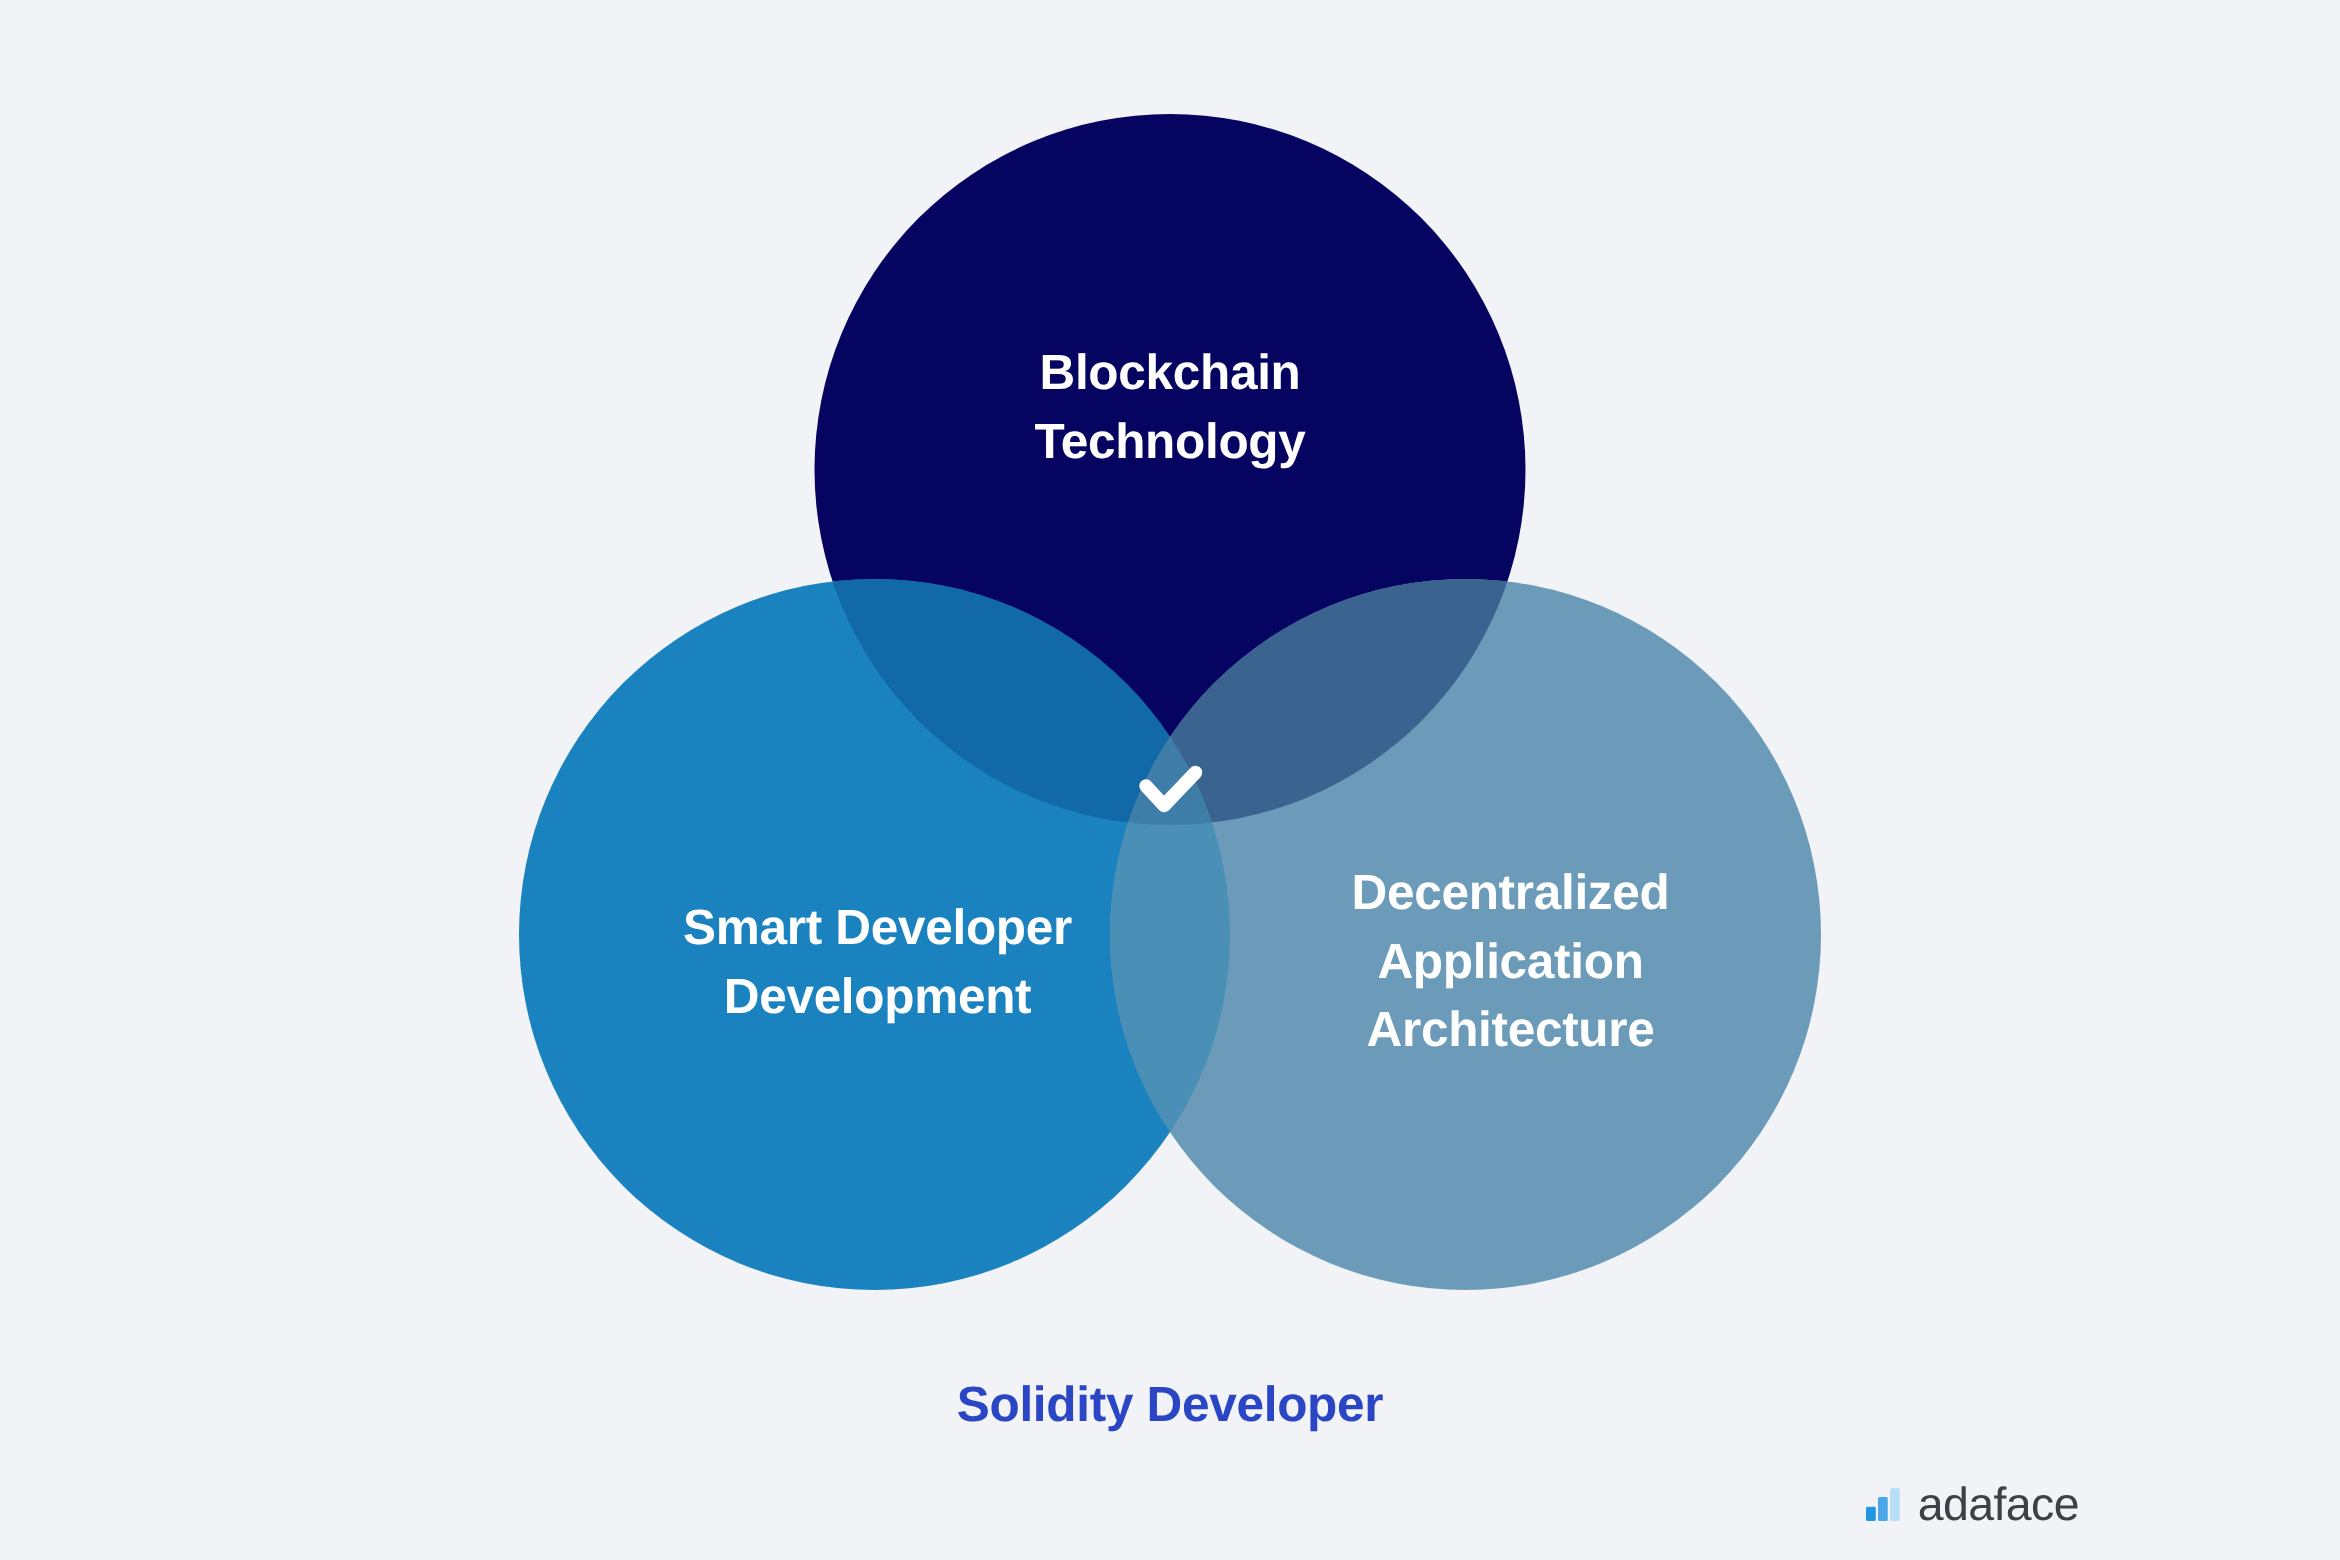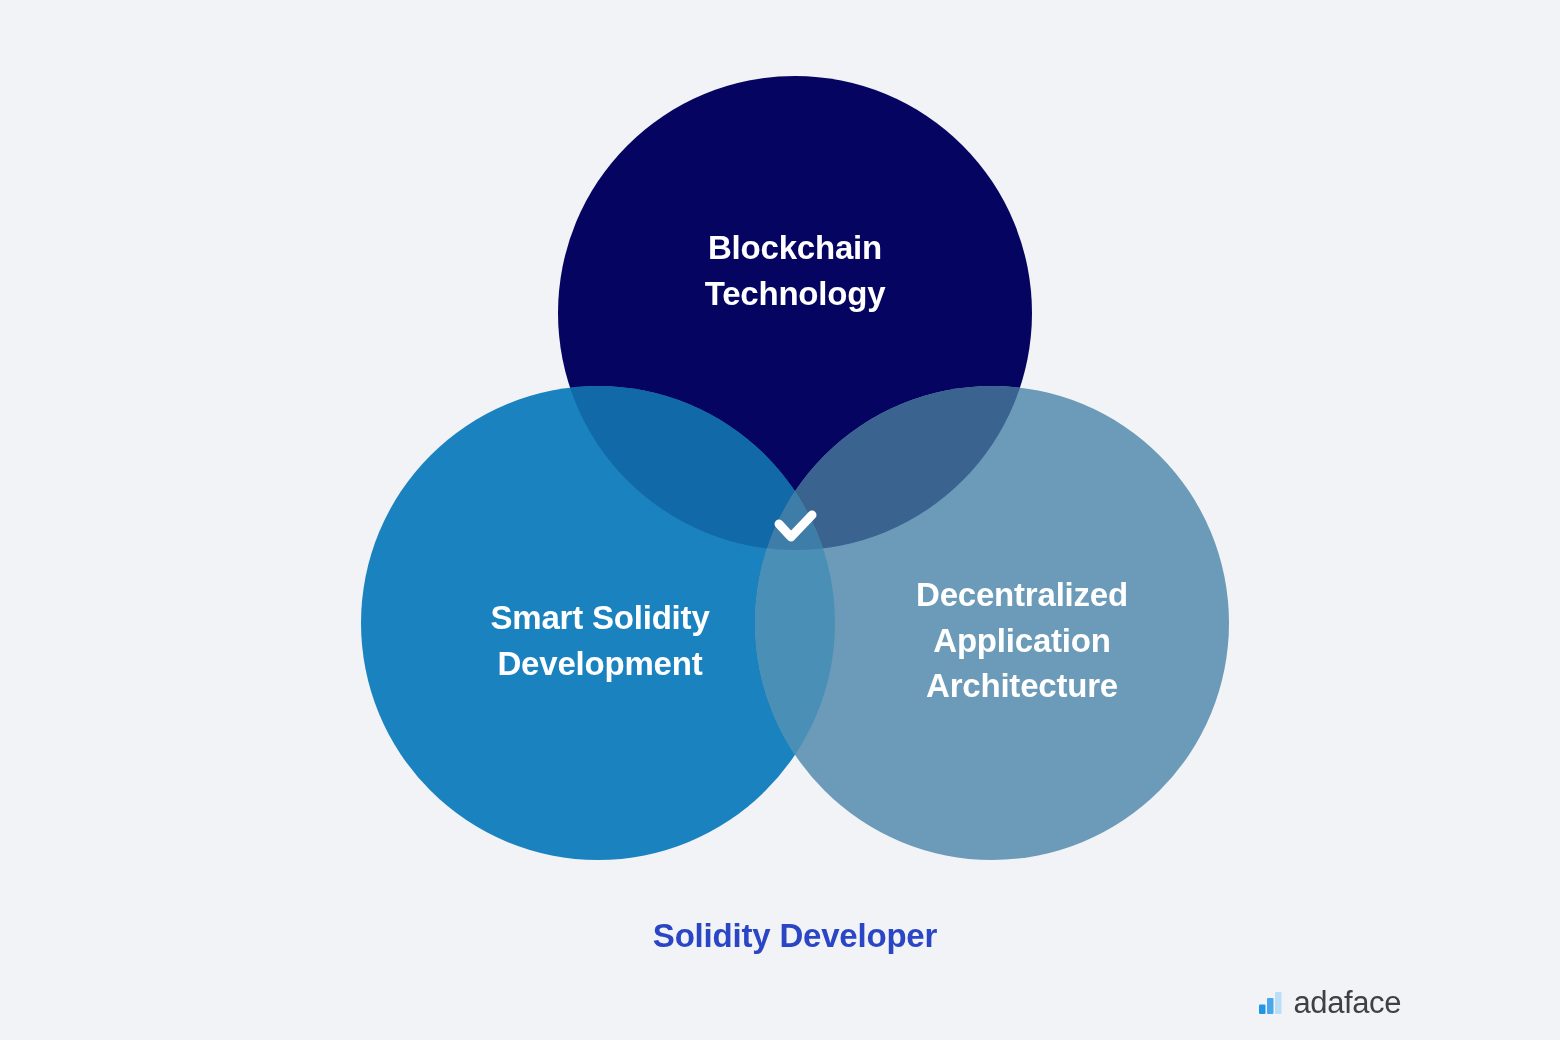--- a/index.html
+++ b/index.html
@@ -9,21 +9,21 @@
   body {
     width: 1560px;
     height: 1040px;
     background: #f2f3f6;
     font-family: "Liberation Sans", sans-serif;
     overflow: hidden;
     position: relative;
   }
   #venn-stage {
     position: absolute;
-    left: 15px;
+    left: 0;
     top: 0;
     width: 1420px;
     height: 1040px;
   }
   .venn-svg {
     position: absolute;
     left: 0;
     top: 0;
     width: 1560px;
     height: 1040px;
@@ -123,21 +123,21 @@
         <circle cx="977" cy="623" r="237" fill="#3d7da8"></circle>
       </g>
     </g>
 
     <path d="M764 524 L776 537 L797 515" fill="none" stroke="#ffffff" stroke-width="9" stroke-linecap="round" stroke-linejoin="round"></path>
   </svg>
 
   <div class="circle-label" id="label-top">Blockchain
 Technology</div>
 
-  <div class="circle-label" id="label-left">Smart Solidity
+  <div class="circle-label" id="label-left">Smart Developer
 Development</div>
 
   <div class="circle-label" id="label-right">Decentralized
 Application
 Architecture</div>
 
   <div id="caption">Solidity Developer</div>
 
   <div id="brand-logo">
     <svg class="logo-mark" viewBox="0 0 26 26" xmlns="http://www.w3.org/2000/svg">

